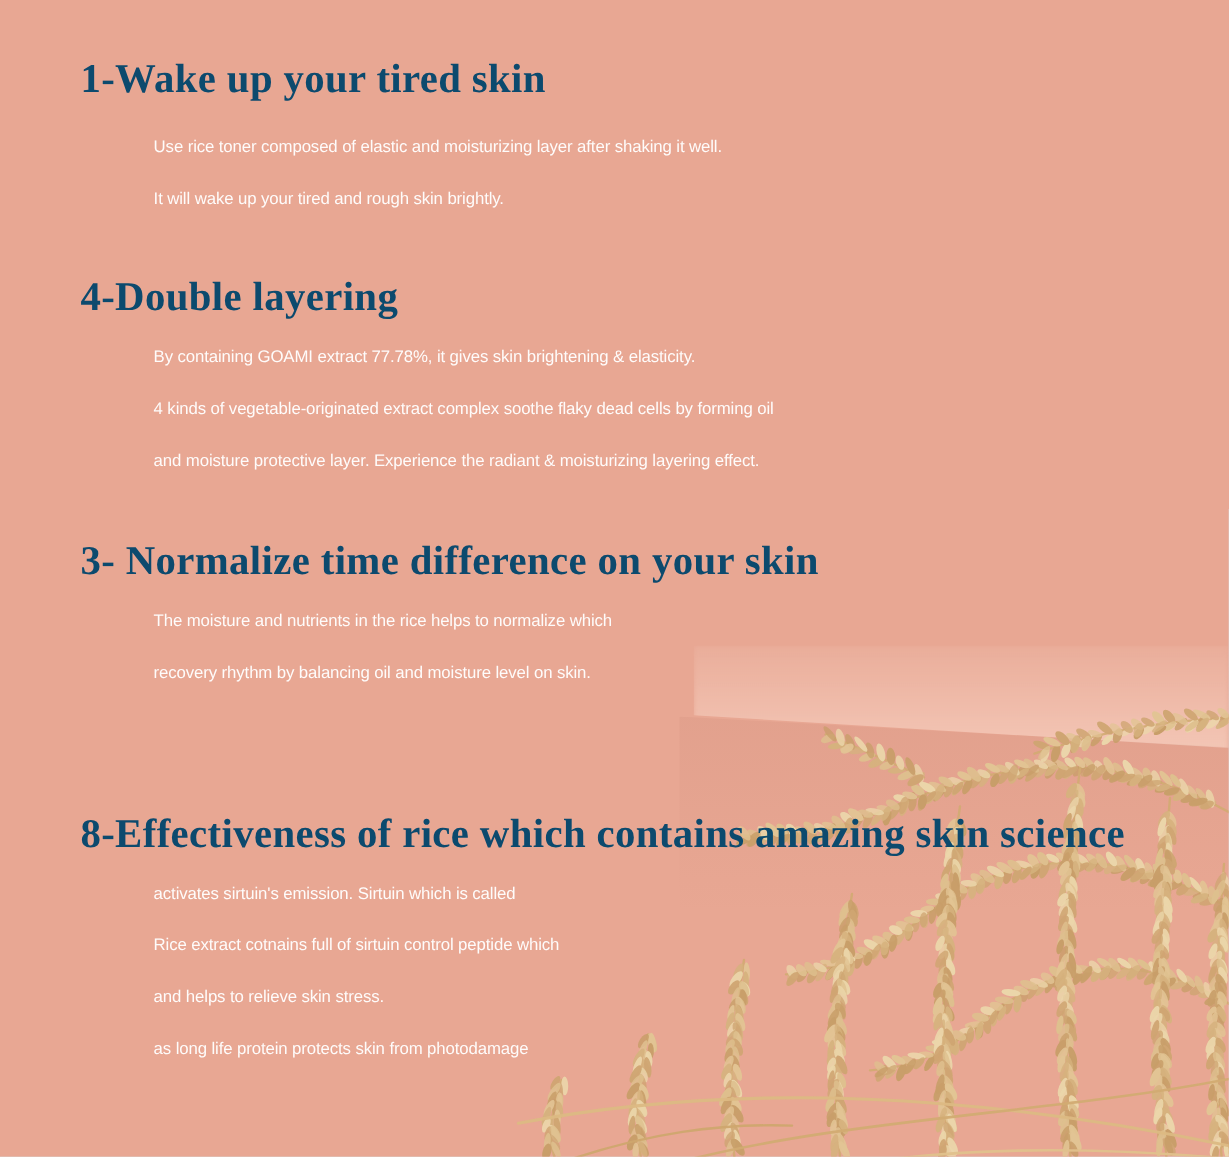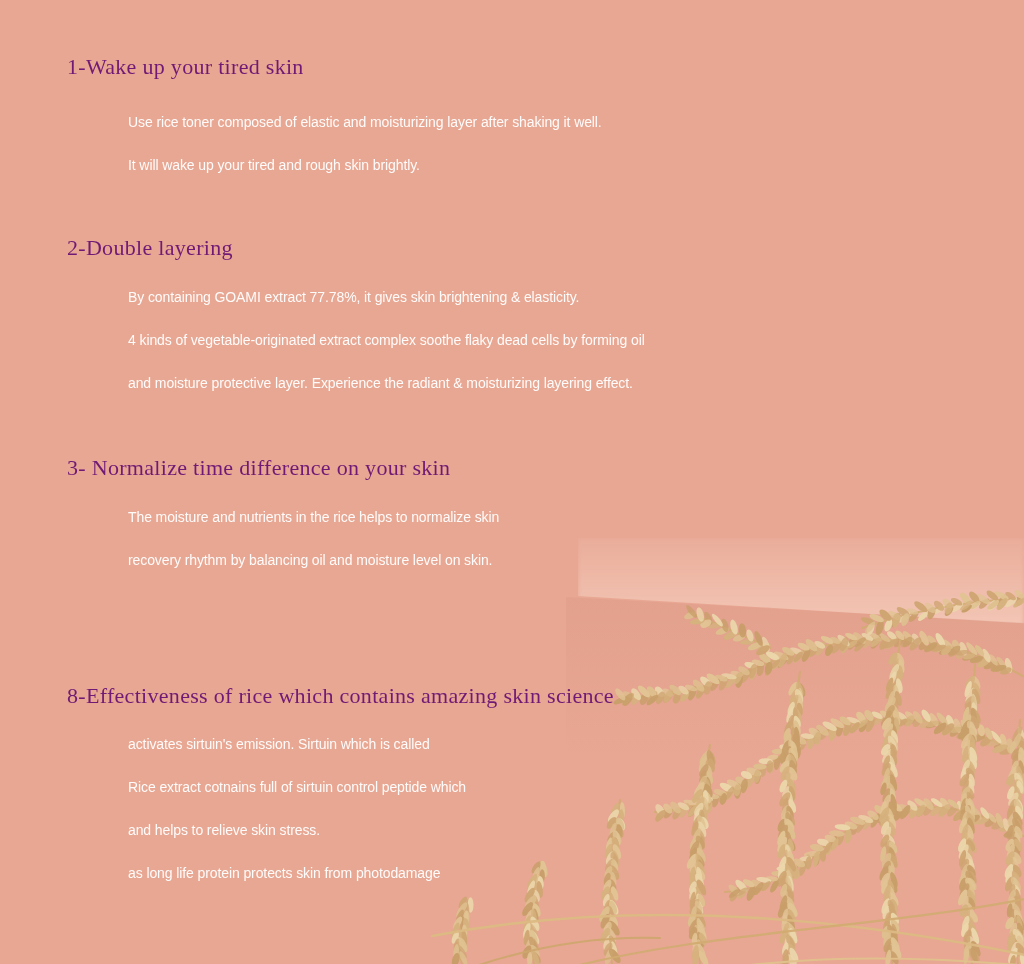--- a/index.html
+++ b/index.html
@@ -18,24 +18,25 @@
     filter:blur(2px);
   }
   .photo-shade{
     position:absolute;left:566px;top:597px;width:458px;height:367px;
     background:linear-gradient(to bottom, rgba(170,100,84,0.09), rgba(170,100,84,0) 45%);
     clip-path:polygon(0 0,100% 7%,100% 100%,0 100%);
   }
   svg.rice{position:absolute;left:0;top:0;z-index:1;}
   .heading{
     position:absolute;left:67px;z-index:2;
-    color:#701a75;
+    color:#0c4a6e;
     font-family:"Liberation Serif",serif;
-    font-size:22px;line-height:40px;letter-spacing:.3px;
+    font-size:34px;line-height:40px;letter-spacing:.3px;
     white-space:nowrap;
+    font-weight:bold;
   }
   .body{
     position:absolute;left:128px;z-index:2;
     color:rgba(255,255,255,0.96);
     font-size:14px;line-height:43px;letter-spacing:-0.1px;
     white-space:nowrap;
   }
   .h1{top:47px}.b1{top:101px}
   .h2{top:228px}.b2{top:276px}
   .h3{top:448px}.b3{top:496px}
@@ -1086,30 +1087,30 @@
       <path d="M 470 968 C 540 944 600 936 660 938" fill="none" stroke="#cfa76e" stroke-width="2" stroke-linecap="round" opacity="0.95"></path>
       <path d="M 700 972 C 820 952 940 958 1030 966" fill="none" stroke="#e0c18c" stroke-width="2.2" stroke-linecap="round" opacity="0.95"></path>
     </svg>
 
   <div class="heading h1">1-Wake up your tired skin</div>
   <div class="body b1">
     <div>Use rice toner composed of elastic and moisturizing layer after shaking it well.</div>
     <div>It will wake up your tired and rough skin brightly.</div>
   </div>
 
-  <div class="heading h2">2-Double layering</div>
+  <div class="heading h2">4-Double layering</div>
   <div class="body b2">
     <div>By containing GOAMI extract 77.78%, it gives skin brightening &amp; elasticity.</div>
     <div>4 kinds of vegetable-originated extract complex soothe flaky dead cells by forming oil</div>
     <div>and moisture protective layer. Experience the radiant &amp; moisturizing layering effect.</div>
   </div>
 
   <div class="heading h3">3- Normalize time difference on your skin</div>
   <div class="body b3">
-    <div>The moisture and nutrients in the rice helps to normalize skin</div>
+    <div>The moisture and nutrients in the rice helps to normalize which</div>
     <div>recovery rhythm by balancing oil and moisture level on skin.</div>
   </div>
 
   <div class="heading h4">8-Effectiveness of rice which contains amazing skin science</div>
   <div class="body b4">
     <div>activates sirtuin's emission. Sirtuin which is called</div>
     <div>Rice extract cotnains full of sirtuin control peptide which</div>
     <div>and helps to relieve skin stress.</div>
     <div>as long life protein protects skin from photodamage</div>
   </div>

